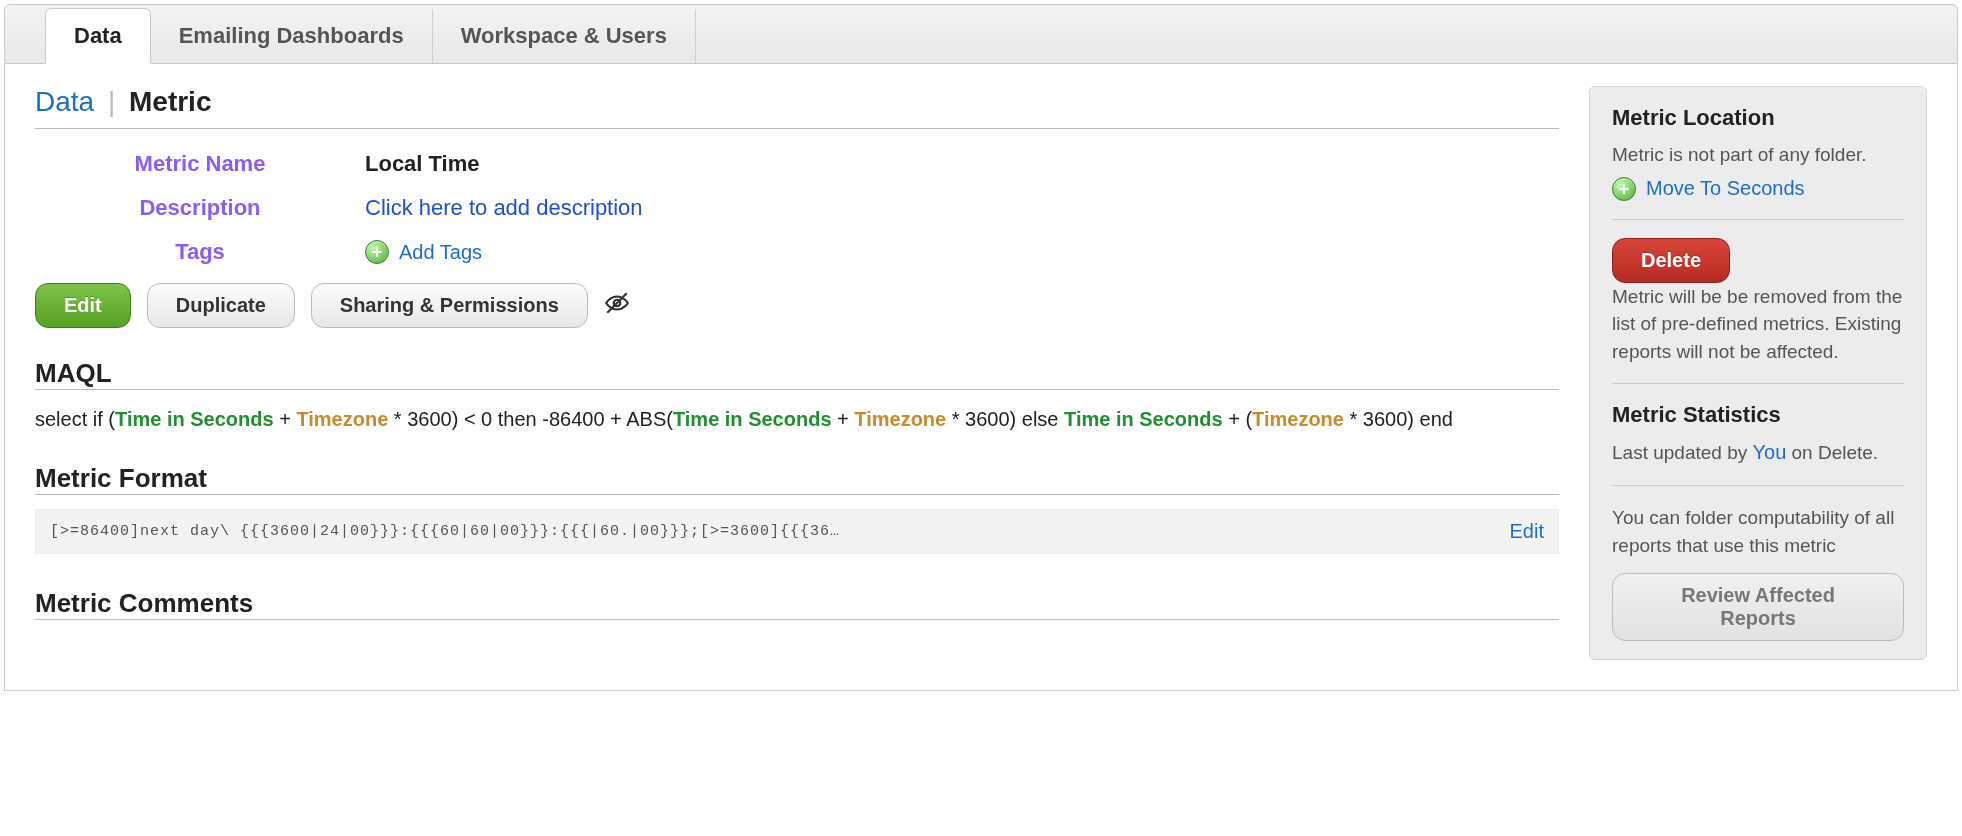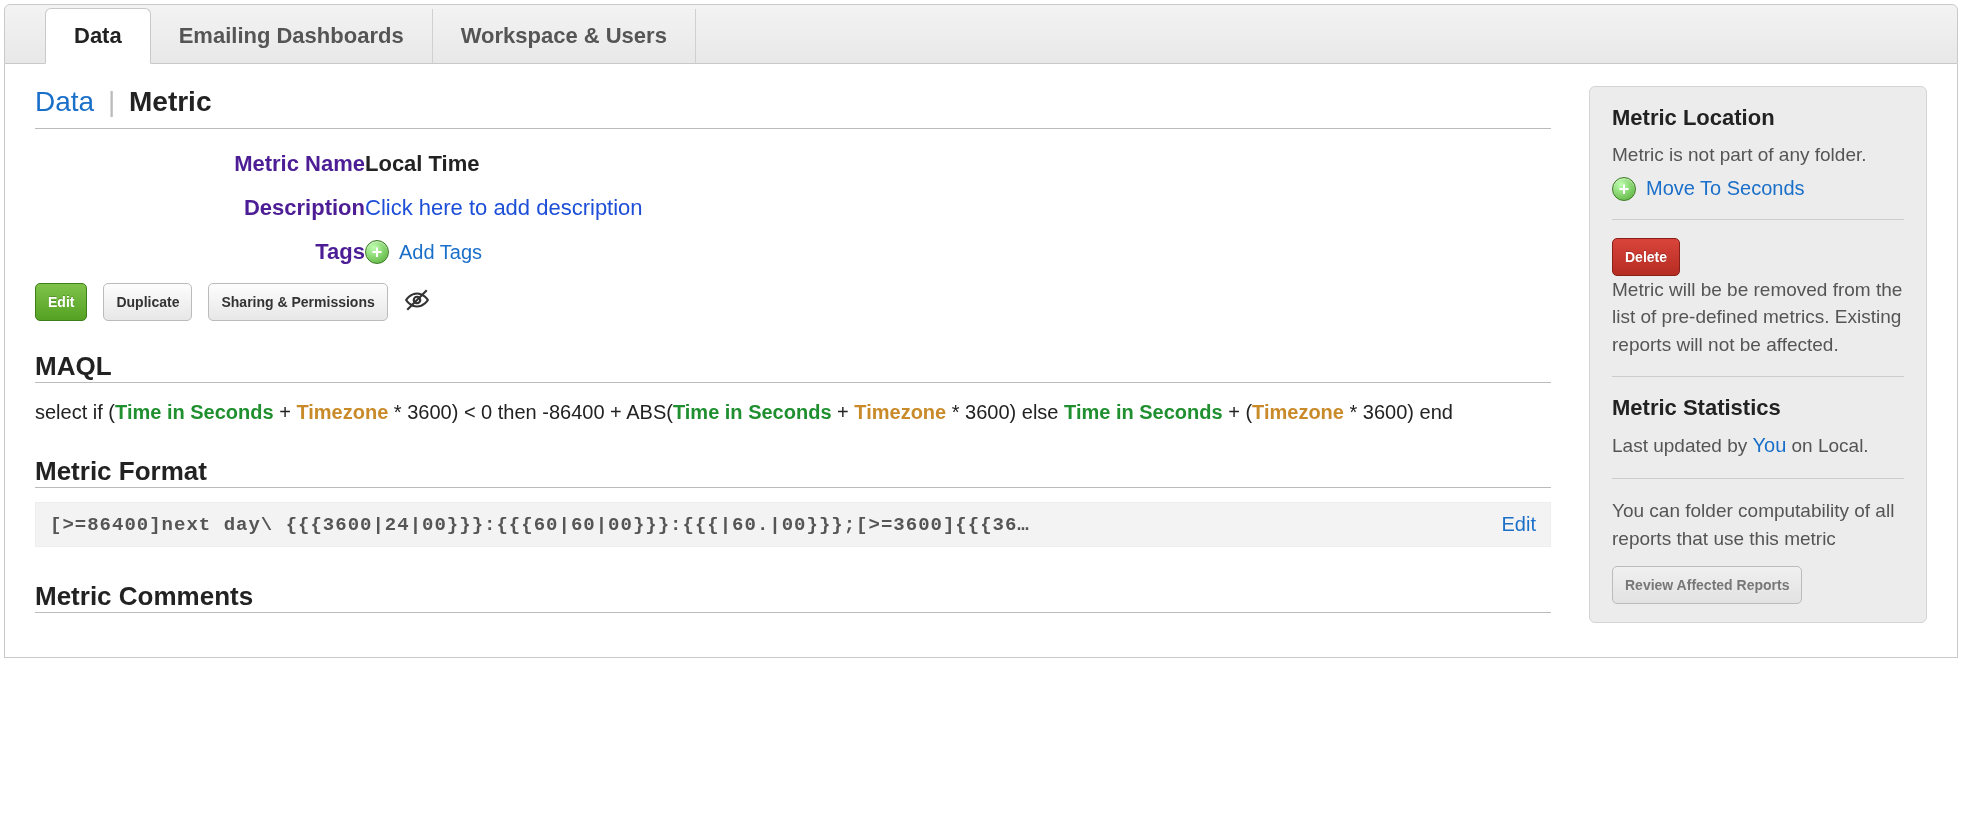--- a/index.html
+++ b/index.html
@@ -37,54 +37,54 @@
     border-bottom: 1px solid #fff;
     border-radius: 6px 6px 0 0;
     margin-bottom: -1px;
   }
   .page {
     border: 1px solid #c9c9c9;
     border-top: none;
     margin: 0 4px;
     padding: 22px 30px 30px 30px;
     display: flex;
-    gap: 38px;
+    gap: 30px;
   }
   .main { flex: 1; min-width: 0; }
   .side { width: 338px; }
 
   .breadcrumb {
     font-size: 28px;
     padding-bottom: 10px;
     border-bottom: 1px solid #bbb;
     margin-bottom: 22px;
   }
   .breadcrumb a { color: #1a6fc9; text-decoration: none; }
   .breadcrumb .sep { color: #bbb; margin: 0 6px; }
   .breadcrumb .current { color: #222; font-weight: 700; }
 
   .kv-row { display:flex; align-items:center; margin-bottom:18px; }
-  .kv-label { width: 330px; text-align:right; font-weight:700; font-size:22px; color:#4c1d95; }
+  .kv-label { width: 330px; text-align:center; font-weight:700; font-size:22px; color:#8b5cf6; }
   .kv-val { font-size:22px; color:#222; }
   .kv-val.placeholder { color:#1d4ed8; }
   .add-tags { display:inline-flex; align-items:center; gap:10px; color:#1a6fc9; text-decoration:none; font-size:20px; }
 
   .plus-icon {
     display:inline-flex; align-items:center; justify-content:center;
     width:24px; height:24px; border-radius:50%;
     background: radial-gradient(circle at 35% 30%, #bfffb0, #4ca72b);
     border:1px solid #3a7a22;
     color:#fff; font-weight:900; font-size:18px; line-height:1;
     box-shadow: inset 0 1px 2px rgba(255,255,255,.6);
   }
 
   .btnrow { display:flex; align-items:center; gap:16px; margin:18px 0 30px; }
   .btn {
-    font-size:14px; font-weight:700; padding:10px 12px;
-    border-radius:5px; cursor:pointer;
+    font-size:20px; font-weight:700; padding:10px 28px;
+    border-radius:13px; cursor:pointer;
     border:1px solid #bbb;
     background: linear-gradient(#fdfdfd,#e7e7e7);
     color:#333;
   }
   .btn.green {
     background: linear-gradient(#7fc24a,#54a223);
     border:1px solid #3d7e19; color:#fff;
     text-shadow: 0 -1px 0 rgba(0,0,0,.2);
   }
   .btn.red {
@@ -100,21 +100,21 @@
   h3.section {
     font-size:26px; font-weight:700; color:#222;
     border-bottom:1px solid #bbb; margin-bottom:14px;
   }
 
   .maql { font-size:20px; line-height:1.55; color:#222; margin-bottom:28px; }
   .tok-green { color:#1f8f2f; font-weight:700; }
   .tok-orange { color:#c98a2a; font-weight:700; }
 
   .format-row { display:flex; align-items:center; gap:18px; background:#f3f3f3; border:1px solid #eee; padding:10px 14px; margin-bottom:34px;}
-  .format-code { font-family: "Courier New", monospace; font-size:19px; color:#555; white-space:nowrap; overflow:hidden; text-overflow:ellipsis; flex:1; letter-spacing:1px;font-weight:bold; }
+  .format-code { font-family: "Courier New", monospace; font-size:15px; color:#555; white-space:nowrap; overflow:hidden; text-overflow:ellipsis; flex:1; letter-spacing:1px; }
   .format-edit { color:#1a6fc9; font-size:20px; text-decoration:none; }
 
   .panel {
     background:#ececec; border:1px solid #d4d4d4; border-radius:6px;
     padding:18px 22px;
   }
   .panel h4 { font-size:22px; font-weight:700; color:#222; margin-bottom:10px; }
   .panel p { font-size:19px; color:#555; line-height:1.45; }
   .panel a.linkish { color:#1a6fc9; text-decoration:none; font-size:20px; }
   .panel .move-row { display:flex; align-items:center; gap:10px; margin-top:8px; }
@@ -198,21 +198,21 @@
 
       <hr>
 
       <button class="btn red">Delete</button>
       <p style="">Metric will be be removed from the list of pre-defined metrics. Existing reports will not be affected.</p>
 
       <hr>
 
       <h4>Metric Statistics</h4>
       <p>
-        <span>Last updated by </span><a href="#" class="linkish">You</a><span> on Local.</span>
+        <span>Last updated by </span><a href="#" class="linkish">You</a><span> on Delete.</span>
       </p>
 
       <hr>
 
       <p>You can folder computability of all reports that use this metric</p>
       <div style="margin-top:14px">
         <button class="btn muted">Review Affected Reports</button>
       </div>
 
     </div>

